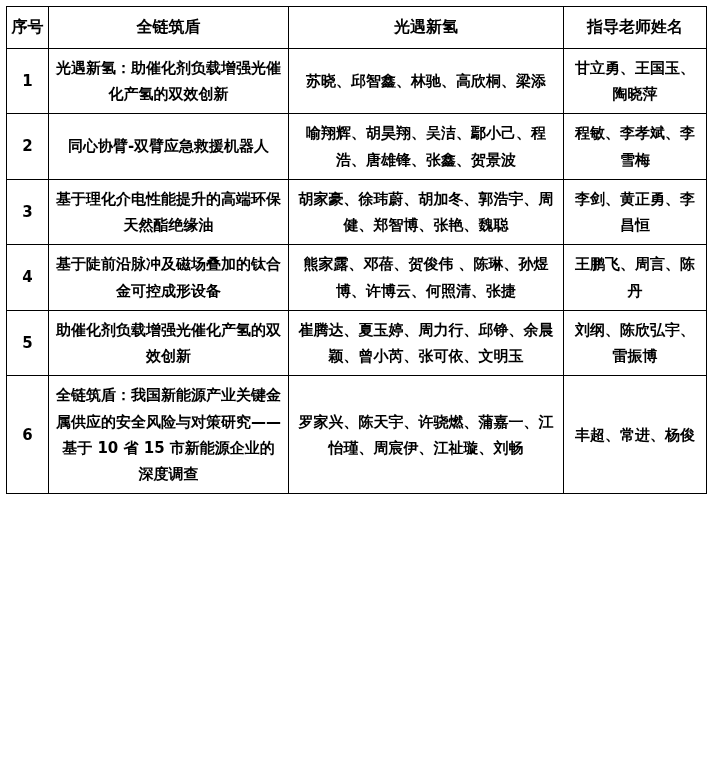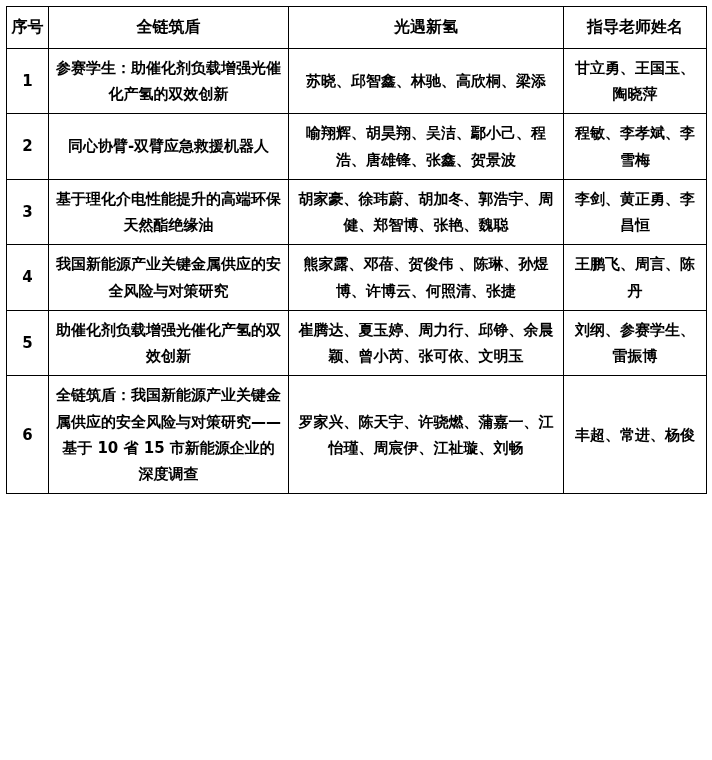--- a/index.html
+++ b/index.html
@@ -80,47 +80,47 @@
           <span class="hdr">光遇新氢</span>
         </th>
         <th>
           <span class="hdr">指导老师姓名</span>
         </th>
       </tr>
     </thead>
     <tbody>
       <tr>
         <td class="idx">1</td>
-        <td class="title">参赛学生：助催化剂负载增强光催化产氢的双效创新</td>
+        <td class="title">光遇新氢：助催化剂负载增强光催化产氢的双效创新</td>
         <td class="students">苏晓、邱智鑫、林驰、高欣桐、梁添</td>
         <td class="teachers">甘立勇、王国玉、陶晓萍</td>
       </tr>
       <tr>
         <td class="idx">2</td>
         <td class="title">同心协臂-双臂应急救援机器人</td>
         <td class="students">喻翔辉、胡昊翔、吴洁、鄢小己、程浩、唐雄锋、张鑫、贺景波</td>
         <td class="teachers">程敏、李孝斌、李雪梅</td>
       </tr>
       <tr>
         <td class="idx">3</td>
         <td class="title">基于理化介电性能提升的高端环保天然酯绝缘油</td>
         <td class="students">胡家豪、徐玮蔚、胡加冬、郭浩宇、周健、郑智博、张艳、魏聪</td>
         <td class="teachers">李剑、黄正勇、李昌恒</td>
       </tr>
       <tr>
         <td class="idx">4</td>
-        <td class="title">我国新能源产业关键金属供应的安全风险与对策研究</td>
+        <td class="title">基于陡前沿脉冲及磁场叠加的钛合金可控成形设备</td>
         <td class="students">熊家露、邓蓓、贺俊伟 、陈琳、孙煜博、许博云、何照清、张捷</td>
         <td class="teachers">王鹏飞、周言、陈丹</td>
       </tr>
       <tr>
         <td class="idx">5</td>
         <td class="title">助催化剂负载增强光催化产氢的双效创新</td>
         <td class="students">崔腾达、夏玉婷、周力行、邱铮、余晨颖、曾小芮、张可依、文明玉</td>
-        <td class="teachers">刘纲、参赛学生、雷振博</td>
+        <td class="teachers">刘纲、陈欣弘宇、雷振博</td>
       </tr>
       <tr>
         <td class="idx">6</td>
         <td class="title">全链筑盾：我国新能源产业关键金属供应的安全风险与对策研究——基于 10 省 15 市新能源企业的深度调查</td>
         <td class="students">罗家兴、陈天宇、许骁燃、蒲嘉一、江怡瑾、周宸伊、江祉璇、刘畅</td>
         <td class="teachers">丰超、常进、杨俊</td>
       </tr>
     </tbody>
   </table>
 </div>

